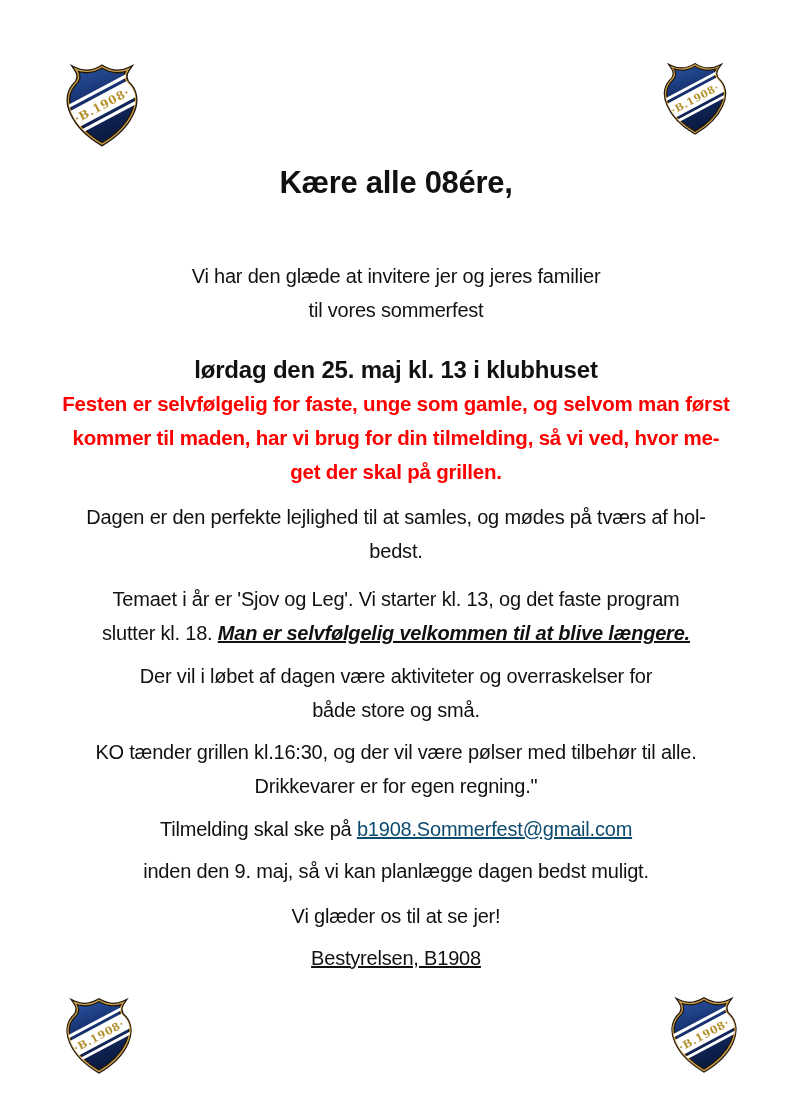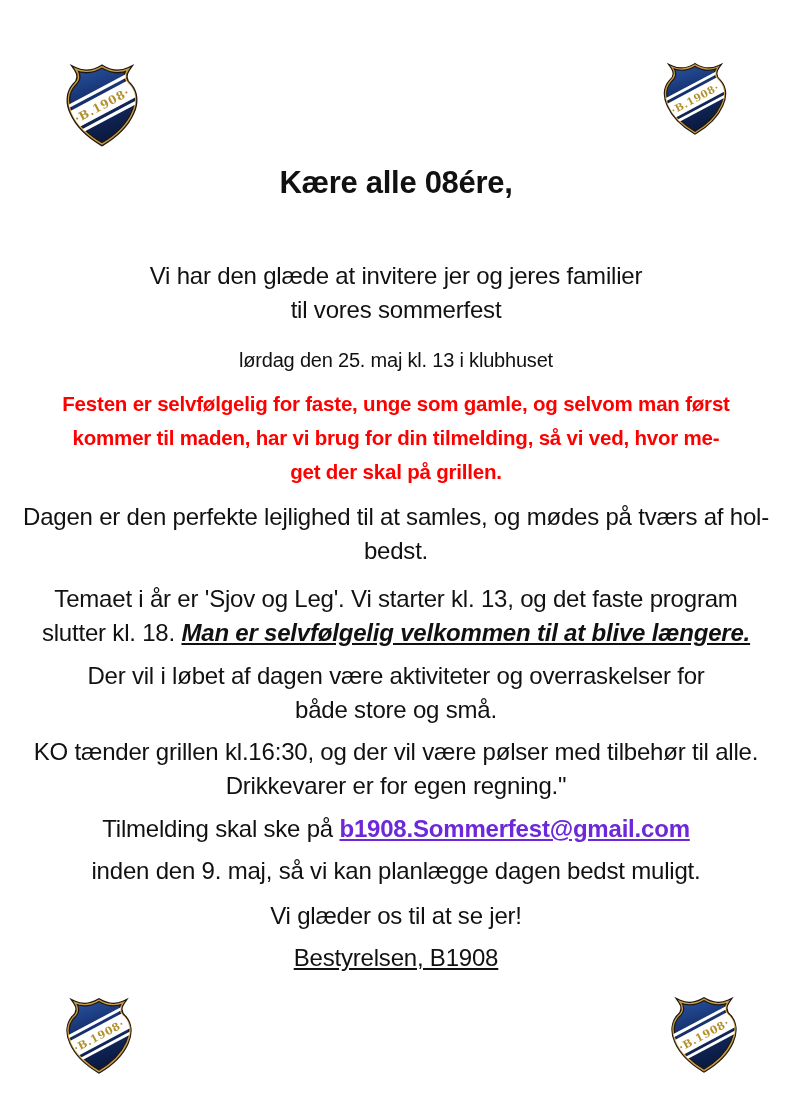--- a/index.html
+++ b/index.html
@@ -4,26 +4,26 @@
 <style>
   html,body { margin:0; padding:0; background:#ffffff; }
   .page {
     position:relative; width:792px; height:1119px; margin:4px auto;
     background:#ffffff; overflow:hidden;
     font-family:"Liberation Sans","DejaVu Sans",sans-serif;
     color:#111111;
   }
   .tblock {
     position:absolute; left:0; width:100%;
-    text-align:center; font-size:24px; line-height:34px;
+    text-align:center; font-size:20px; line-height:34px;
     letter-spacing:-0.2px;
   }
   .title      { top:159px; font-size:31px; font-weight:bold; line-height:40px; letter-spacing:-0.3px; }
   .p-invite   { top:255px; }
-  .p-date     { top:338px; font-size:20px; font-weight:normal; line-height:36px; }
+  .p-date     { top:348px; font-size:24px; font-weight:bold; line-height:36px; }
   .p-notice   { top:383px; font-weight:bold; font-size:20.5px; }
   .p-gather   { top:496px; }
   .p-theme    { top:578px; }
   .p-activities { top:655px; }
   .p-grill    { top:731px; }
   .p-signup   { top:808px; }
   .p-deadline { top:850px; }
   .p-closing  { top:895px; }
   .p-signature{ top:937px;text-decoration:underline; }
   .emph { font-weight:bold; font-style:italic; text-decoration:underline; }
@@ -107,21 +107,21 @@
     <div>Der vil i løbet af dagen være aktiviteter og overraskelser for</div>
     <div>både store og små.</div>
   </div>
 
   <div class="tblock p-grill">
     <div>KO tænder grillen kl.16:30, og der vil være pølser med tilbehør til alle.</div>
     <div>Drikkevarer er for egen regning."</div>
   </div>
 
   <div class="tblock p-signup">
-    <span>Tilmelding skal ske på </span><a class="link" style="color: #6d28d9; font-weight: bold;">b1908.Sommerfest@gmail.com</a>
+    <span>Tilmelding skal ske på </span><a class="link" style="color: #0c4a6e;">b1908.Sommerfest@gmail.com</a>
   </div>
 
   <div class="tblock p-deadline">inden den 9. maj, så vi kan planlægge dagen bedst muligt.</div>
 
   <div class="tblock p-closing">Vi glæder os til at se jer!</div>
 
   <div class="tblock p-signature">Bestyrelsen, B1908</div>
 
 </div>
 

